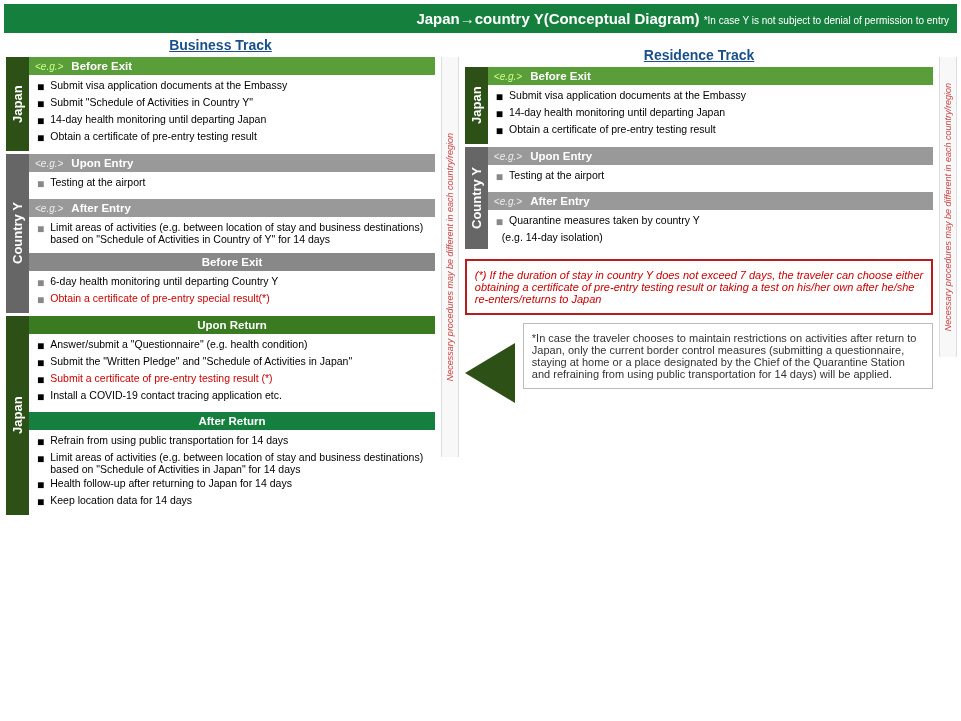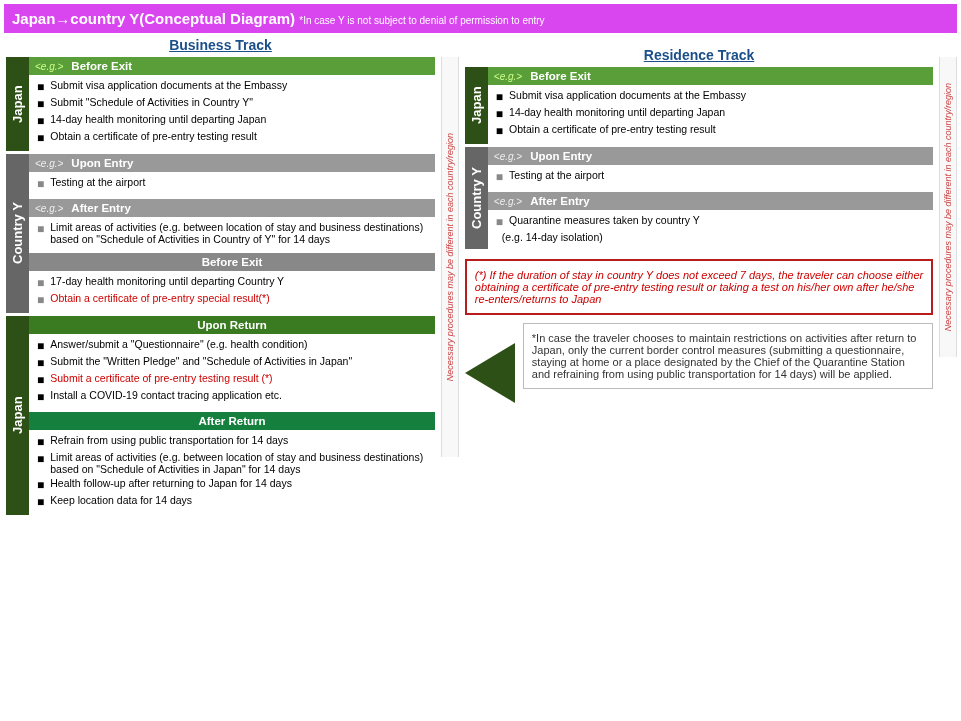--- a/index.html
+++ b/index.html
@@ -10,23 +10,23 @@
       width: 961px;
       min-height: 721px;
       overflow: hidden;
     }
     .page-wrapper {
       width: 961px;
       background: #fff;
       padding: 4px;
     }
     .page-title {
-      background: #d946ef;
+      background: #15803d;
       color: #fff;
-      text-align: left;
+      text-align: right;
       padding: 6px 8px;
       font-size: 15px;
       font-weight: bold;
     }
     .page-title .note {
       font-size: 10px;
       font-weight: normal;
     }
     .track-title {
       text-align: center;
@@ -228,21 +228,21 @@
                 <span>Limit areas of activities (e.g. between location of stay and business destinations) based on "Schedule of Activities in Country of Y" for 14 days</span>
               </div>
             </div>
           </div>
 
           <div style="margin-top:2px;">
             <div style="background:#888; color:#fff; font-weight:bold; padding:3px 8px; font-size:11.5px; text-align:center;">Before Exit</div>
             <div class="section-content">
               <div class="bullet-item">
                 <span class="bullet-gray">■</span>
-                <span>17-day health monitoring until departing Country Y</span>
+                <span>6-day health monitoring until departing Country Y</span>
               </div>
               <div class="bullet-item">
                 <span class="bullet-gray">■</span>
                 <span class="red-text">Obtain a certificate of pre-entry special result(*)</span>
               </div>
             </div>
           </div>
         </div>
       </div>
 

